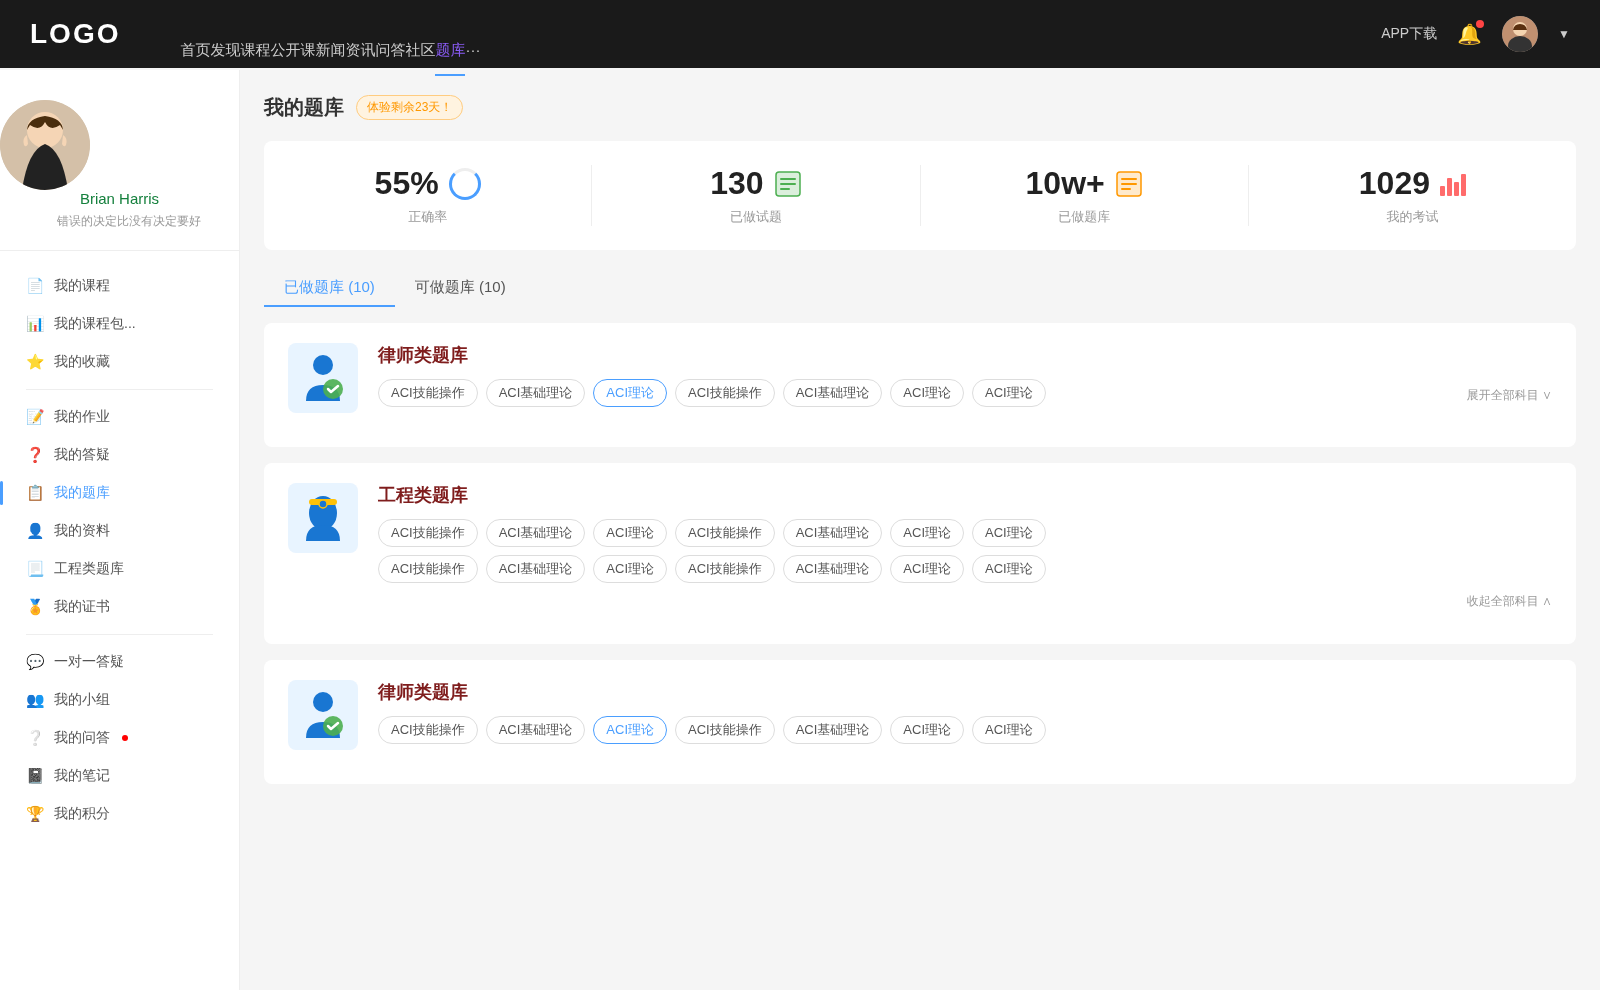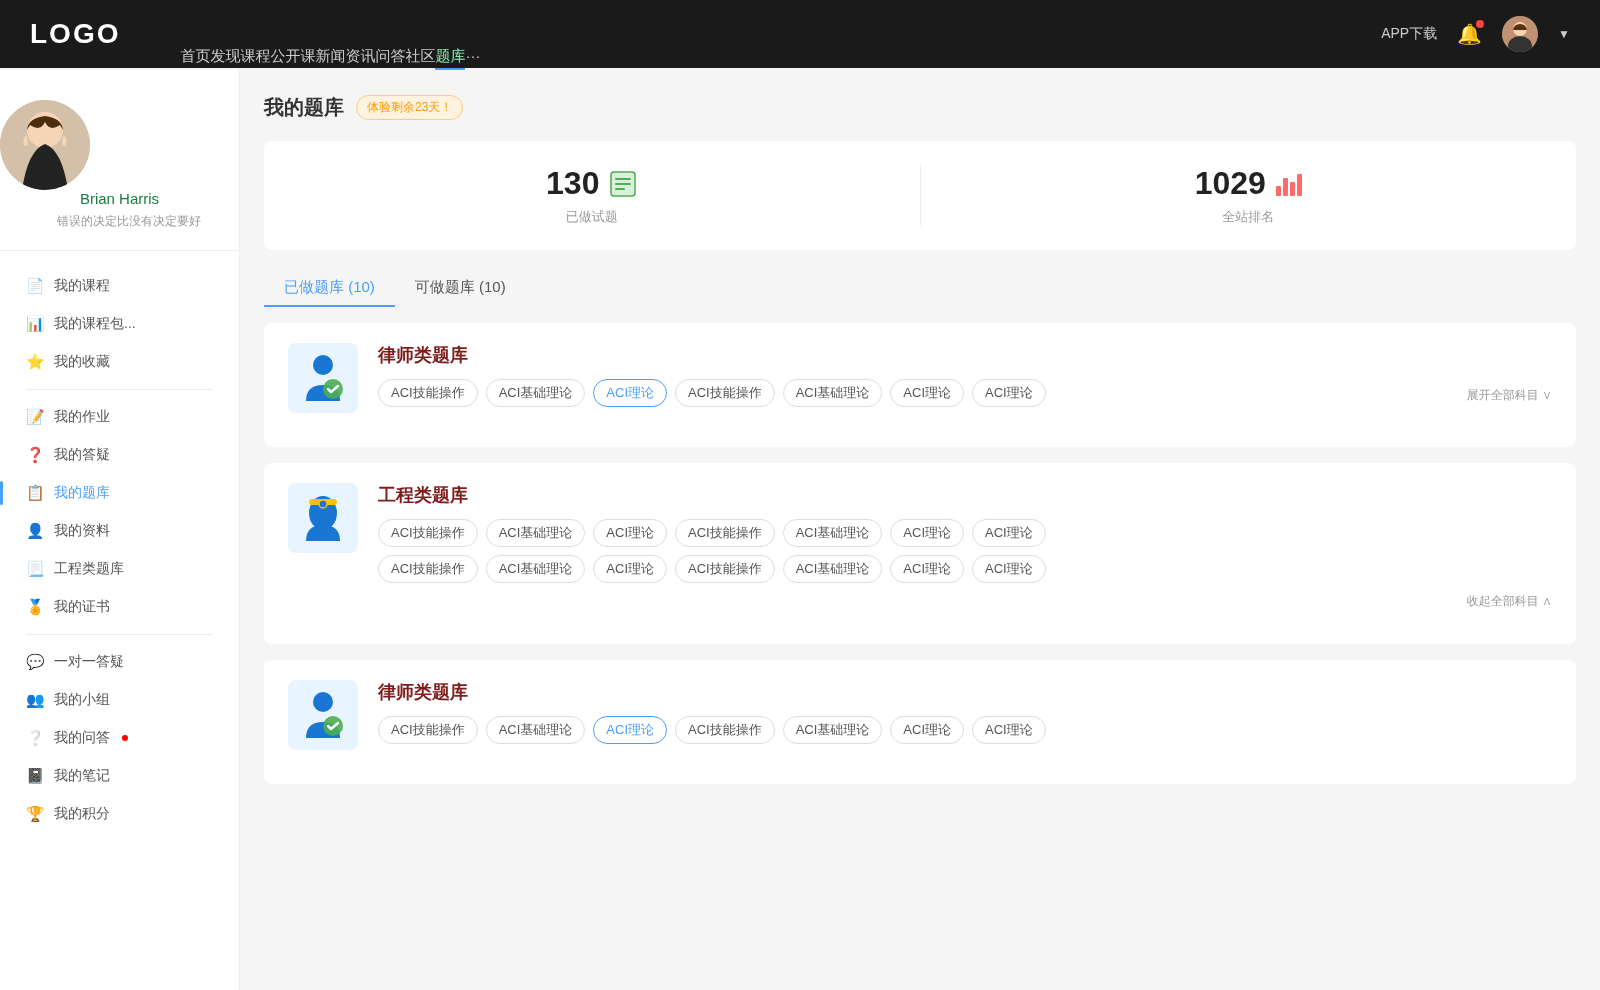--- a/index.html
+++ b/index.html
@@ -28,23 +28,23 @@
       flex: 1;
       margin-top: 44px;
     }
     .navbar-menu-item {
       color: #ccc;
       font-size: 15px;
       cursor: pointer;
       padding: 4px 0;
     }
     .navbar-menu-item.active {
-      color: #86efac;
+      color: #8b5cf6;
       border-bottom: 2px solid #4a9eff;
-      padding-bottom: 2px;
+      padding-bottom: 14px;
     }
     .navbar-right {
       display: flex;
       align-items: center;
       gap: 20px;
       margin-left: auto;
     }
     .navbar-app-download {
       color: #ccc;
       font-size: 14px;
@@ -458,42 +458,62 @@
   <main class="content">
 
     <div class="page-header">
       <span class="page-title">我的题库</span>
       <span class="trial-badge">体验剩余23天！</span>
     </div>
 
     <div class="stats-bar">
       <div class="stat-item">
         <div class="stat-top">
+          <span class="stat-value">55%</span>
+          <div class="icon-circle-chart"></div>
+        </div>
+        <div class="stat-label">正确率</div>
+      </div>
+      <div class="stat-item">
+        <div class="stat-top">
           <span class="stat-value">130</span>
           <svg width="28" height="28" viewBox="0 0 28 28">
             <rect x="2" y="2" width="24" height="24" rx="3" fill="#4CAF50" opacity="0.2"></rect>
             <rect x="2" y="2" width="24" height="24" rx="3" fill="none" stroke="#4CAF50" stroke-width="1.5"></rect>
             <line x1="7" y1="9" x2="21" y2="9" stroke="#4CAF50" stroke-width="2" stroke-linecap="round"></line>
             <line x1="7" y1="14" x2="21" y2="14" stroke="#4CAF50" stroke-width="2" stroke-linecap="round"></line>
             <line x1="7" y1="19" x2="15" y2="19" stroke="#4CAF50" stroke-width="2" stroke-linecap="round"></line>
           </svg>
         </div>
         <div class="stat-label">已做试题</div>
+      </div>
+      <div class="stat-item">
+        <div class="stat-top">
+          <span class="stat-value">10w+</span>
+          <svg width="28" height="28" viewBox="0 0 28 28">
+            <rect x="2" y="2" width="24" height="24" rx="3" fill="#FF9800" opacity="0.2"></rect>
+            <rect x="2" y="2" width="24" height="24" rx="3" fill="none" stroke="#FF9800" stroke-width="1.5"></rect>
+            <line x1="7" y1="9" x2="21" y2="9" stroke="#FF9800" stroke-width="2" stroke-linecap="round"></line>
+            <line x1="7" y1="14" x2="21" y2="14" stroke="#FF9800" stroke-width="2" stroke-linecap="round"></line>
+            <line x1="7" y1="19" x2="15" y2="19" stroke="#FF9800" stroke-width="2" stroke-linecap="round"></line>
+          </svg>
+        </div>
+        <div class="stat-label">已做题库</div>
       </div>
       <div class="stat-item">
         <div class="stat-top">
           <span class="stat-value">1029</span>
           <div class="bar-chart-icon">
             <span style="height:10px; background:#ff6b6b;"></span>
             <span style="height:18px; background:#ff6b6b;"></span>
             <span style="height:14px; background:#ff6b6b;"></span>
             <span style="height:22px; background:#ff6b6b;"></span>
           </div>
         </div>
-        <div class="stat-label">全站排名</div>
+        <div class="stat-label">我的考试</div>
       </div>
     </div>
 
     <div class="tabs">
       <div class="tab active">已做题库 (10)</div>
       <div class="tab">可做题库 (10)</div>
     </div>
 
     <div class="qbank-card">
       <div class="qbank-header">

